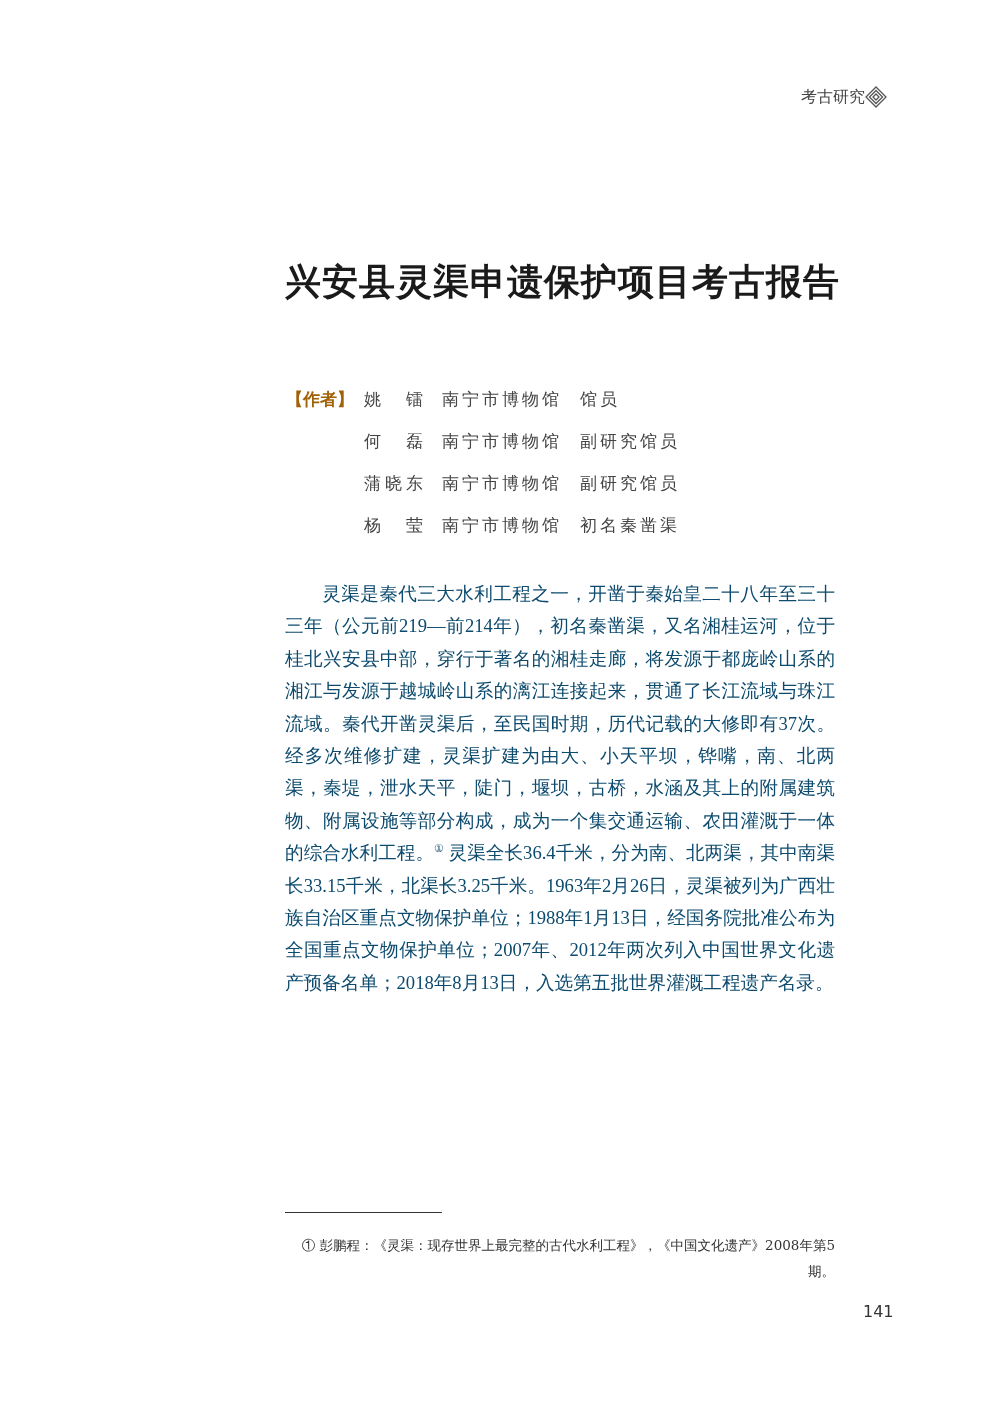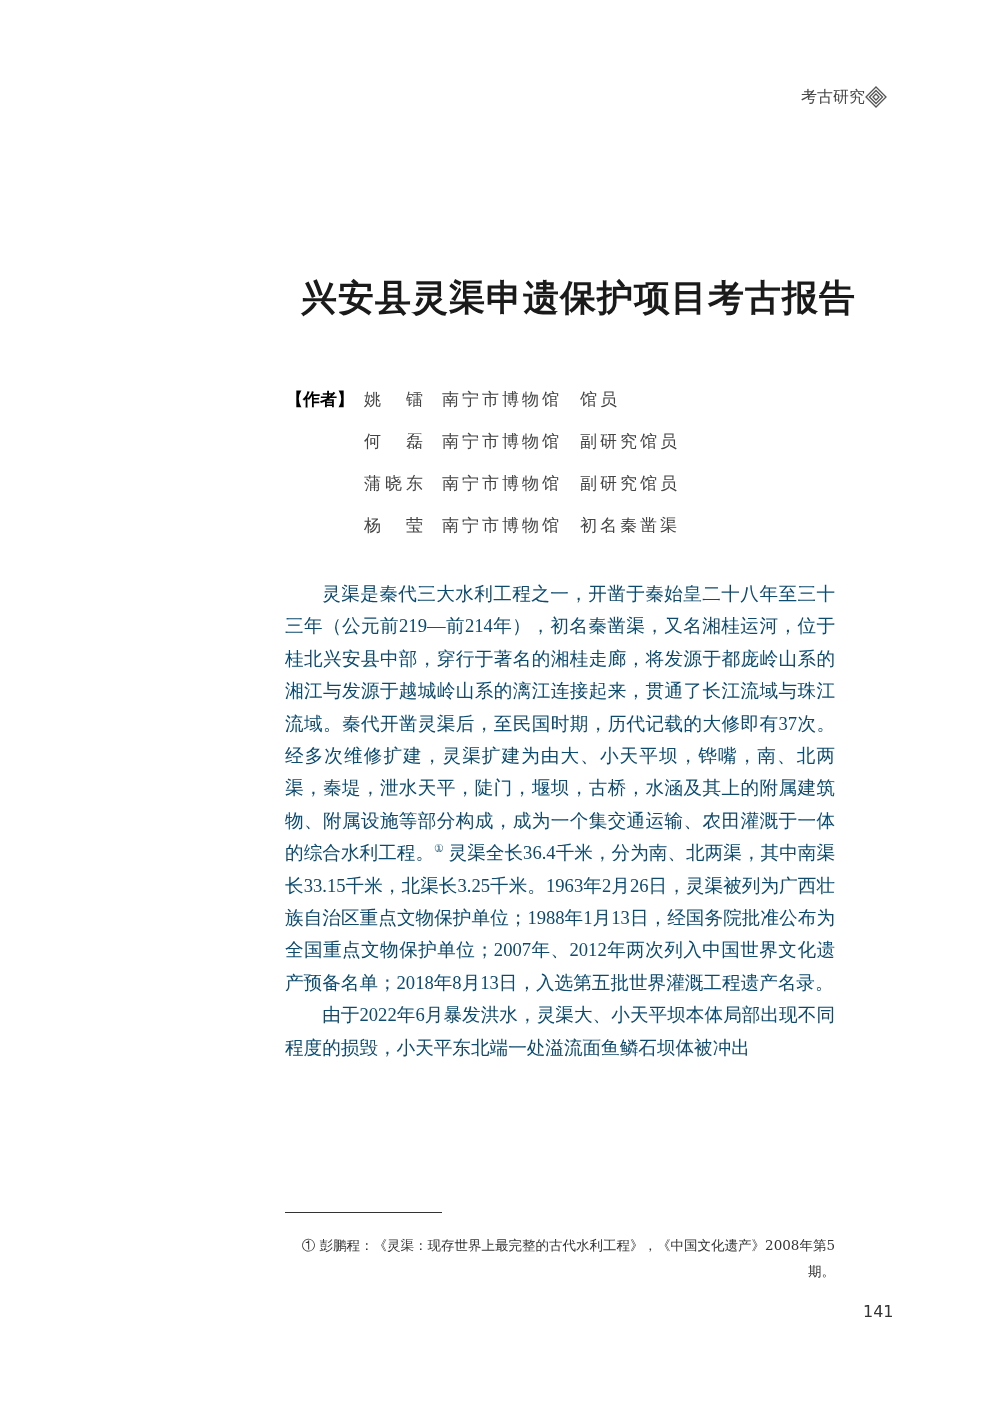--- a/index.html
+++ b/index.html
@@ -16,21 +16,21 @@
   .header-section svg { display: block; }
   .title {
     position: absolute; top: 258px; left: 285px; width: 520px;
     font-family: "DejaVu Serif", serif; font-weight: bold;
     font-size: 36px; letter-spacing: 1px; color: #1a1a1a; white-space: nowrap;
   }
   .authors { position: absolute; top: 378px; left: 286px; font-size: 17px; color: #444; }
   .author-row { display: flex; height: 42px; align-items: center; }
   .author-label {
     width: 78px; font-family: "DejaVu Sans", sans-serif; font-weight: bold;
-    color: #000000; font-size: 17px; letter-spacing: 0px;
+    color: #a16207; font-size: 17px; letter-spacing: 0px;
   }
   .author-name { width: 78px; letter-spacing: 4px; }
   .author-org { width: 138px; letter-spacing: 3px; }
   .author-title { letter-spacing: 3px; }
   .body-text {
     position: absolute; top: 578px; left: 285px; width: 550px;
     font-size: 18.6px; line-height: 32.4px; color: #0c4a6e;
     text-align: justify; font-family: "Liberation Serif", "DejaVu Serif", serif;
   }
   .body-text p { margin: 0; text-indent: 2em; }
@@ -58,21 +58,21 @@
   <span>考古研究</span>
   <span>
     <svg width="22" height="22" viewBox="0 0 22 22">
       <polygon points="11,1 21,11 11,21 1,11" fill="none" stroke="#555" stroke-width="1.3"></polygon>
       <polygon points="11,4.5 17.5,11 11,17.5 4.5,11" fill="none" stroke="#555" stroke-width="1.3"></polygon>
       <polygon points="11,8 14,11 11,14 8,11" fill="none" stroke="#555" stroke-width="1.3"></polygon>
     </svg>
   </span>
 </div>
 
-<h1 class="title" style="margin:16px;">兴安县灵渠申遗保护项目考古报告</h1>
+<h1 class="title" style="margin:0;">兴安县灵渠申遗保护项目考古报告</h1>
 
 <div class="authors">
   <div class="author-row">
     <span class="author-label">【作者】</span>
     <span class="author-name">姚　镭</span>
     <span class="author-org">南宁市博物馆</span>
     <span class="author-title">馆员</span>
   </div>
   <div class="author-row">
     <span class="author-label"></span>
@@ -91,22 +91,19 @@
     <span class="author-name">杨　莹</span>
     <span class="author-org">南宁市博物馆</span>
     <span class="author-title">初名秦凿渠</span>
   </div>
 </div>
 
 <div class="body-text">
   <p>
     <span>灵渠是秦代三大水利工程之一，开凿于秦始皇二十八年至三十三年（公元前219—前214年），初名秦凿渠，又名湘桂运河，位于桂北兴安县中部，穿行于著名的湘桂走廊，将发源于都庞岭山系的湘江与发源于越城岭山系的漓江连接起来，贯通了长江流域与珠江流域。秦代开凿灵渠后，至民国时期，历代记载的大修即有37次。经多次维修扩建，灵渠扩建为由大、小天平坝，铧嘴，南、北两渠，秦堤，泄水天平，陡门，堰坝，古桥，水涵及其上的附属建筑物、附属设施等部分构成，成为一个集交通运输、农田灌溉于一体的综合水利工程。</span><sup>①</sup><span> 灵渠全长36.4千米，分为南、北两渠，其中南渠长33.15千米，北渠长3.25千米。1963年2月26日，灵渠被列为广西壮族自治区重点文物保护单位；1988年1月13日，经国务院批准公布为全国重点文物保护单位；2007年、2012年两次列入中国世界文化遗产预备名单；2018年8月13日，入选第五批世界灌溉工程遗产名录。</span>
   </p>
-  <p>
-    <span>由于2022年6月暴发洪水，灵渠大、小天平坝本体局部出现不同程度的损毁，小天平东北端一处溢流面鱼鳞石坝体被冲出</span>
-  </p>
 </div>
 
 <div class="footnote-rule"></div>
 
 <div class="footnote">① 彭鹏程：《灵渠：现存世界上最完整的古代水利工程》，《中国文化遗产》2008年第5期。</div>
 
 <div class="page-number">141</div>
 
 </body></html>

